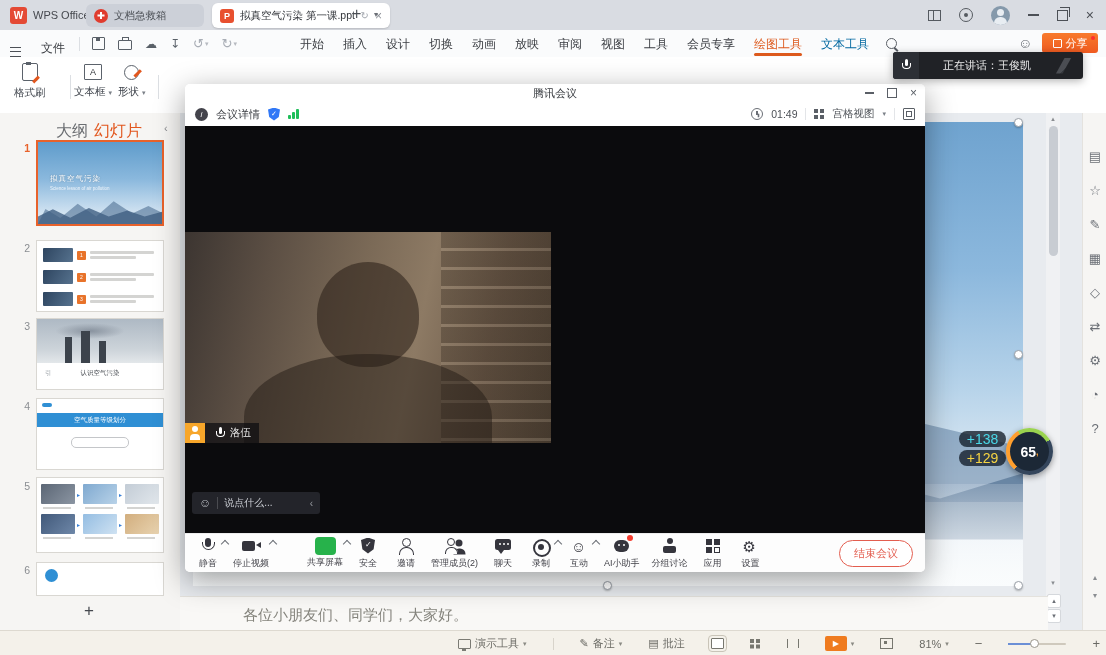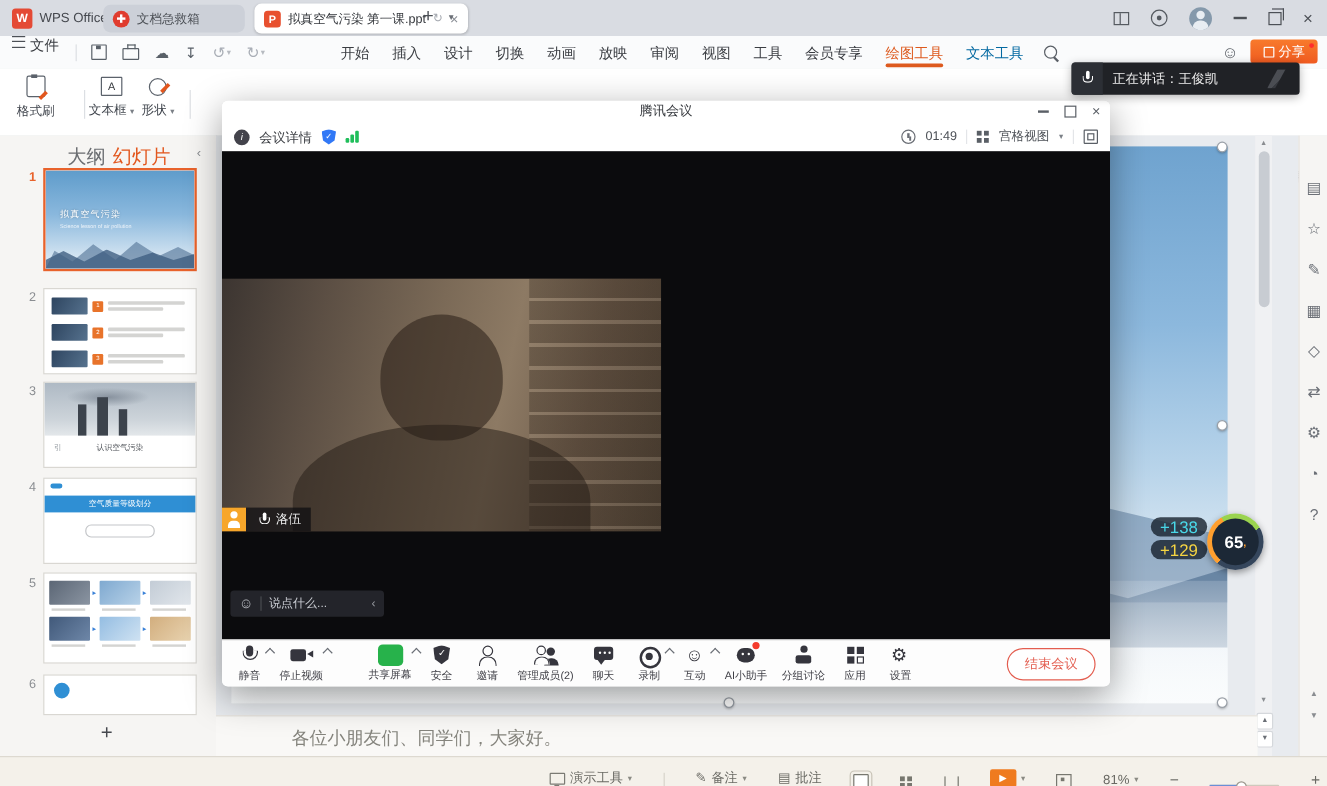--- a/index.html
+++ b/index.html
@@ -29,21 +29,21 @@
   .helm-ic::after{content:"";position:absolute;left:4px;top:4px;width:4px;height:4px;background:#555a60;border-radius:50%}
   .avatar{width:19px;height:19px;border-radius:50%;background:#8599ab;position:relative;overflow:hidden}
   .avatar::before{content:"";position:absolute;left:6px;top:3px;width:7px;height:7px;background:#e8edf2;border-radius:50%}
   .avatar::after{content:"";position:absolute;left:3px;top:11px;width:13px;height:8px;background:#e8edf2;border-radius:6px 6px 0 0}
   .min-ic{width:11px;height:1.6px;background:#4c5056}
   .restore-ic{width:9px;height:9px;border:1.4px solid #4c5056;position:relative}
   .restore-ic::before{content:"";position:absolute;left:2px;top:-4px;width:9px;height:9px;border-top:1.4px solid #4c5056;border-right:1.4px solid #4c5056}
   .close-x{font-size:14px;color:#4c5056;line-height:1}
   
   .menubar{position:absolute;left:0;top:30px;width:1106px;height:27px;background:#fafbfc;border-bottom:1px solid #e7e9ec;display:flex;align-items:center}
-  .file-btn{display:flex;align-items:flex-start;gap:4px;padding:0 10px;height:100%}
+  .file-btn{display:flex;align-items:flex-end;gap:20px;padding:0 10px;height:100%}
   .ham{width:11px;height:8px;border-top:1.5px solid #4c5056;border-bottom:1.5px solid #4c5056;position:relative}
   .ham::after{content:"";position:absolute;left:0;top:2.6px;width:100%;height:1.5px;background:#4c5056}
   .file-btn .t{font-size:12px;color:#3a3d42}
   .vsep{width:1px;height:14px;background:#dcdfe3;margin:0 4px}
   .qicos{display:flex;align-items:center;gap:13px;padding:0 8px}
   .floppy{width:11px;height:11px;border:1.3px solid #596068;border-radius:1px;position:relative}
   .floppy::after{content:"";position:absolute;left:2.5px;top:-0.5px;width:4px;height:3.5px;background:#596068}
   .printer{width:12px;height:8px;border:1.3px solid #596068;border-radius:1px;position:relative;margin-top:2px}
   .printer::before{content:"";position:absolute;left:2.5px;top:-4px;width:5px;height:3px;border:1.2px solid #596068;border-bottom:none}
   .glyph-ic{font-size:12px;color:#596068;line-height:1}
@@ -159,21 +159,21 @@
   .rail-bot{position:absolute;left:0;width:24px;text-align:center;font-size:8px;color:#8a8d91}
   
   .statusbar{position:absolute;left:0;top:630px;width:1106px;height:25px;background:#f4f1ea;border-top:1px solid #ddd9d0;font-size:11px;color:#6a6a64}
   .sb-left{position:absolute;left:8px;top:0;height:25px;display:flex;align-items:center;gap:9px}
   .mon-ic{width:11px;height:8px;border:1.2px solid #7b7b74;border-radius:1px;position:relative}
   .mon-ic::after{content:"";position:absolute;left:3px;bottom:-3px;width:4px;height:2px;background:#7b7b74}
   .doc-ic{width:8px;height:10px;border:1.2px solid #4a7fd0;border-radius:1px;position:relative}
   .doc-ic::after{content:"";position:absolute;left:1px;top:2px;width:4px;height:1.2px;background:#4a7fd0;box-shadow:0 2.5px 0 #4a7fd0}
   .warn{color:#e6a23c;font-size:11px}
   .sb-sep{width:1px;height:12px;background:#d8d4cb}
-  .sb-right{position:absolute;right:6px;top:0;height:25px;display:flex;align-items:flex-end;gap:26px}
+  .sb-right{position:absolute;right:6px;top:0;height:25px;display:flex;align-items:center;gap:26px}
   .sb-it{display:flex;align-items:center;gap:4px;white-space:nowrap}
   .sb-it .c{font-size:7px;color:#8a8a83}
   .view-sq{width:11px;height:9px;border:1.2px solid #77776f;border-radius:1px}
   .view-sq.boxed{outline:1px solid #c9c4b8;outline-offset:2px;background:#fff}
   .view-grid{width:11px;height:9px;position:relative}
   .view-grid::before{content:"";position:absolute;left:0;top:0;width:4px;height:3.5px;background:#77776f;box-shadow:6px 0 0 #77776f,0 5.5px 0 #77776f,6px 5.5px 0 #77776f}
   .view-read{width:10px;height:9px;border-left:1.8px solid #77776f;border-right:1.8px solid #77776f}
   .play-btn{width:22px;height:15px;background:#ef7b1f;border-radius:2px;color:#fff;font-size:8px;display:flex;align-items:center;justify-content:center}
   .fit-ic{width:11px;height:9px;border:1.2px solid #77776f;position:relative}
   .fit-ic::after{content:"";position:absolute;left:3px;top:2px;width:3px;height:3px;background:#77776f}
@@ -256,21 +256,21 @@
   .ic-ai .mt-icon::after{content:"";position:absolute;left:7px;top:7px;width:2.5px;height:2.5px;background:#fff;border-radius:50%;box-shadow:5px 0 0 #fff}
   .ic-breakout .mt-icon::before{content:"";position:absolute;left:8px;top:1px;width:6px;height:6px;background:#35353d;border-radius:50%}
   .ic-breakout .mt-icon::after{content:"";position:absolute;left:4px;top:9px;width:13px;height:7px;background:#35353d;border-radius:2px}
   .ic-apps .mt-icon::before{content:"";position:absolute;left:4px;top:2px;width:6px;height:6px;background:#35353d;box-shadow:8px 0 0 #35353d,0 8px 0 #35353d}
   .ic-apps .mt-icon::after{content:"";position:absolute;left:12px;top:10px;width:6px;height:6px;border:1.5px solid #35353d;box-sizing:border-box}
   .ic-settings .mt-icon::before{content:"⚙";position:absolute;left:3px;top:0;font-size:15px;color:#35353d;line-height:19px}
   .end-btn{margin-left:auto;margin-right:12px;border:1px solid #e35d4f;color:#e35d4f;background:#fff;border-radius:15px;font-size:11px;padding:5px 14px;white-space:nowrap}
   
   .speaking{position:absolute;left:893px;top:52px;width:190px;height:27px;background:#202226;border-radius:3px;display:flex;align-items:center;z-index:30;box-shadow:0 2px 8px rgba(0,0,0,.3)}
   .speaking .micbox{width:26px;height:27px;background:#2c2f35;border-radius:3px 0 0 3px;display:flex;align-items:center;justify-content:center}
-  .speaking .t{font-size:11px;color:#ececec;padding-left:8px;flex:1;white-space:nowrap}
+  .speaking .t{font-size:11px;color:#ececec;padding-left:24px;flex:1;white-space:nowrap}
   .speaking .logo{width:22px;height:16px;margin-right:5px;background:linear-gradient(135deg,#55585e 50%,#3c3f45 50%);clip-path:polygon(0 100%,40% 0,70% 0,30% 100%);opacity:.8}
   
   .pills{position:absolute;left:959px;top:431px;z-index:12;display:flex;flex-direction:column;gap:3px}
   .pill{width:47px;height:16px;background:rgba(18,28,40,.78);border-radius:8px;font-size:14px;display:flex;align-items:center;justify-content:center}
   .pill.cyan{color:#49d8e8}
   .pill.yellow{color:#f5d442}
   .ball{position:absolute;left:1006px;top:428px;width:47px;height:47px;border-radius:50%;z-index:13;background:conic-gradient(from 220deg,#ff9f2e 0 110deg,#9ad34f 110deg 200deg,#35465c 200deg 360deg);display:flex;align-items:center;justify-content:center;box-shadow:0 2px 6px rgba(0,0,0,.4)}
   .ball .inner{width:39px;height:39px;border-radius:50%;background:#1c2836;color:#fff;font-size:14px;font-weight:bold;display:flex;align-items:center;justify-content:center}
   .ball .inner i{font-style:normal;color:#ff9f2e;font-size:9px}
 </style>

